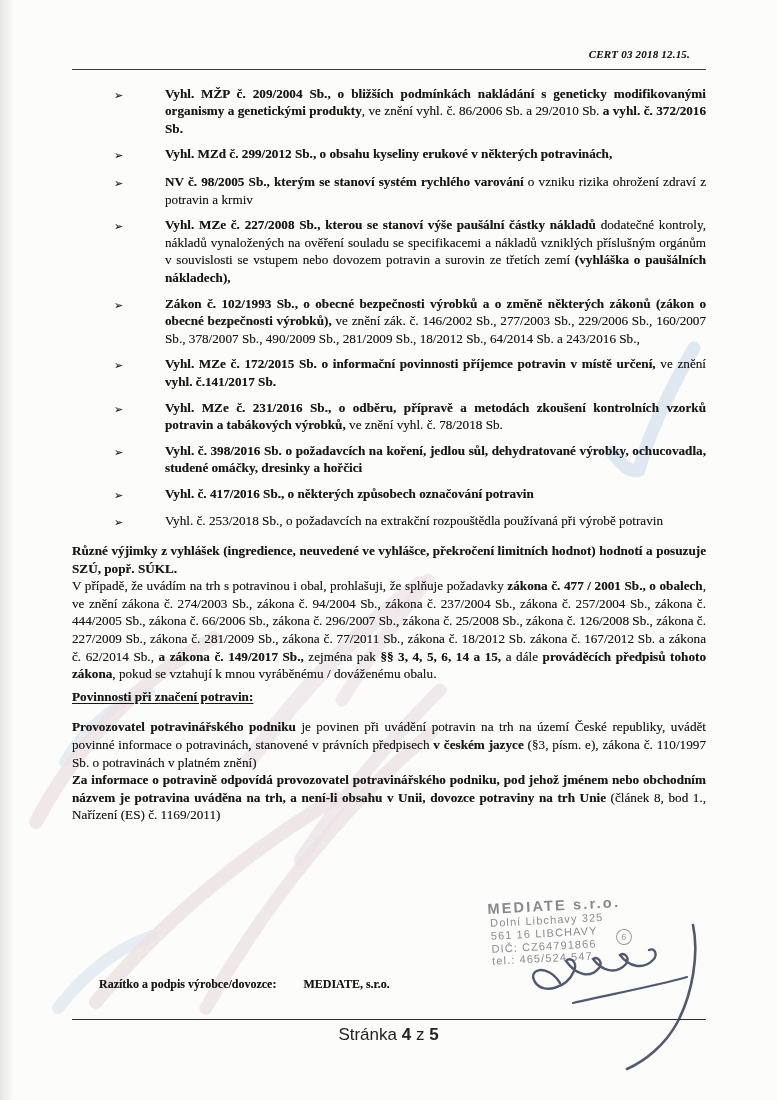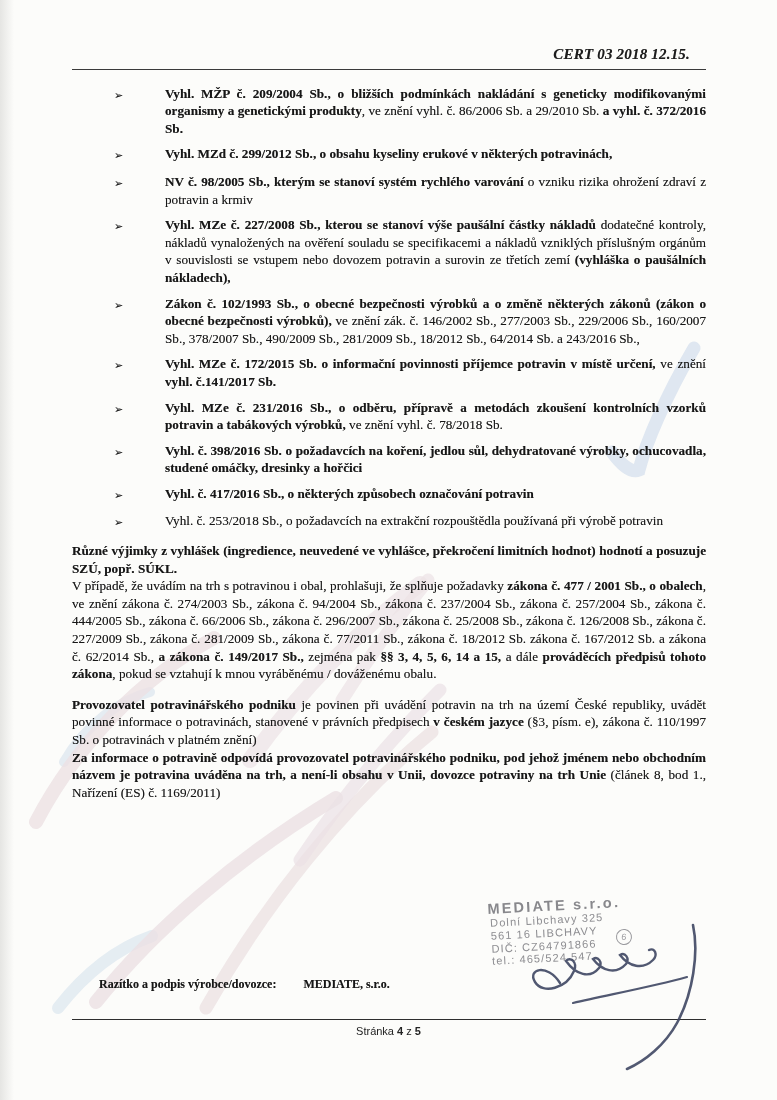--- a/index.html
+++ b/index.html
@@ -13,21 +13,21 @@
     pointer-events:none;
   }
   .watermark-svg{position:absolute;left:0;top:0;z-index:0;pointer-events:none;}
   .content{
     position:absolute;left:72px;top:46px;width:634px;z-index:1;
     font-size:13.2px;line-height:17.6px;text-align:justify;
     text-shadow:0 0 .4px rgba(20,20,20,.45);
   }
   .doc-header{
     text-align:right;padding-right:16px;font-style:italic;font-weight:600;
-    font-size:15px;letter-spacing:.2px;color:#1d1d1d;
+    font-size:11px;letter-spacing:.2px;color:#1d1d1d;
   }
   .rule{border:none;border-top:1.7px solid #3a3a3a;margin:5px 0 0 0;}
   .list{margin-top:15px;}
   .bullet{display:flex;margin-bottom:8px;}
   .marker{
     flex:none;width:27px;margin-left:42px;font-size:11px;padding-top:2px;
     font-family:"DejaVu Sans",sans-serif;color:#202020;
   }
   .bullet-text{flex:1;text-align:justify;margin-left:24px;}
   .b{font-weight:bold;}
@@ -57,21 +57,21 @@
     position:absolute;left:99px;top:977px;z-index:2;font-weight:bold;
     font-size:12px;text-shadow:0 0 .4px rgba(20,20,20,.45);
   }
   .sig-company{margin-left:27px;}
   .footer-rule{
     position:absolute;left:72px;width:634px;top:1019px;z-index:2;
     border:none;border-top:1.5px solid #2e2e2e;margin:0;
   }
   .footer{
     position:absolute;left:0;top:1025px;width:777px;z-index:2;text-align:center;
-    font-family:"Liberation Sans",sans-serif;font-size:11px;color:#232323;
+    font-family:"Liberation Sans",sans-serif;font-size:17px;color:#232323;
   }
 </style>
 </head>
 <body>
 
 <div class="page">
 
   <svg class="watermark-svg" width="777" height="1100" viewBox="0 0 777 1100" aria-hidden="true">
     <g fill="none" stroke-linecap="round">
       <path d="M612 452 C622 466 632 473 639 470 C646 442 666 396 694 348" stroke="#d9e3ee" stroke-width="13" opacity="0.85"></path>
@@ -131,20 +131,21 @@
         <div class="bullet">
           <span class="marker">➢</span>
           <div class="bullet-text"><span>Vyhl. č. 253/2018 Sb., o požadavcích na extrakční rozpouštědla používaná při výrobě potravin</span></div>
         </div>
       </div>
 
     <p class="para para-exceptions"><span class="b">Různé výjimky z vyhlášek (ingredience, neuvedené ve vyhlášce, překročení limitních hodnot) hodnotí a posuzuje SZÚ, popř. SÚKL.</span></p>
 
     <p class="para para-packaging"><span>V případě, že uvádím na trh s potravinou i obal, prohlašuji, že splňuje požadavky </span><span class="b">zákona č. 477 / 2001 Sb., o obalech</span><span>, ve znění zákona č. 274/2003 Sb., zákona č. 94/2004 Sb., zákona č. 237/2004 Sb., zákona č. 257/2004 Sb., zákona č. 444/2005 Sb., zákona č. 66/2006 Sb., zákona č. 296/2007 Sb., zákona č. 25/2008 Sb., zákona č. 126/2008 Sb., zákona č. 227/2009 Sb., zákona č. 281/2009 Sb., zákona č. 77/2011 Sb., zákona č. 18/2012 Sb. zákona č. 167/2012 Sb. a zákona č. 62/2014 Sb., </span><span class="b">a zákona č. 149/2017 Sb.,</span><span> zejména pak </span><span class="b">§§ 3, 4, 5, 6, 14 a 15,</span><span> a dále </span><span class="b">prováděcích předpisů tohoto zákona</span><span>, pokud se vztahují k mnou vyráběnému / dováženému obalu.</span></p>
 
+    <p class="para heading">Povinnosti při značení potravin:</p>
 
     <p class="para para-operator"><span class="b">Provozovatel potravinářského podniku</span><span> je povinen při uvádění potravin na trh na území České republiky, uvádět povinné informace o potravinách, stanovené v právních předpisech </span><span class="b">v českém jazyce</span><span> (§3, písm. e), zákona č. 110/1997 Sb. o potravinách v platném znění)</span></p>
 
     <p class="para"><span class="b">Za informace o potravině odpovídá provozovatel potravinářského podniku, pod jehož jménem nebo obchodním názvem je potravina uváděna na trh, a není-li obsahu v Unii, dovozce potraviny na trh Unie</span><span> (článek 8, bod 1., Nařízení (ES) č. 1169/2011)</span></p>
 
   </div>
 
   <div class="stamp">
     <div class="stamp-name">MEDIATE s.r.o.</div>
     <div class="stamp-line">Dolní Libchavy 325</div>

